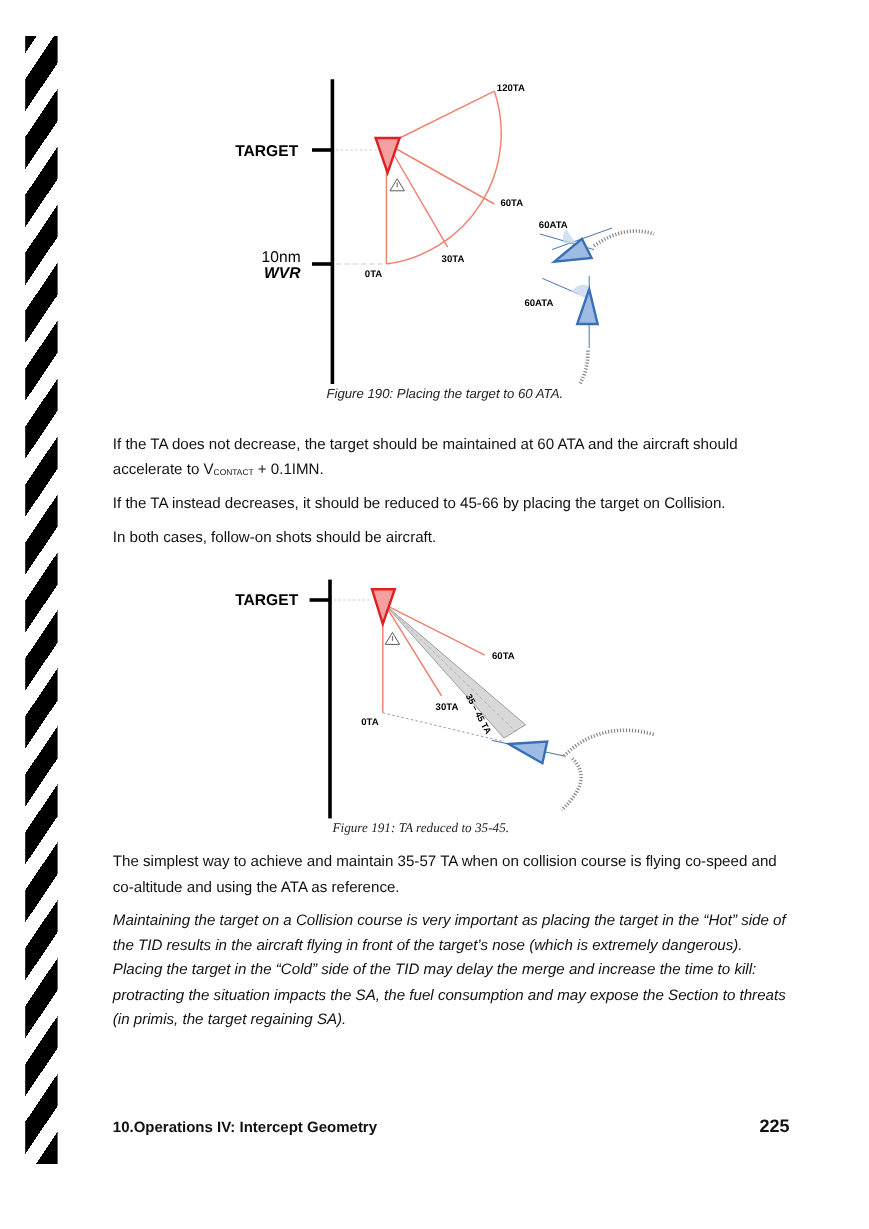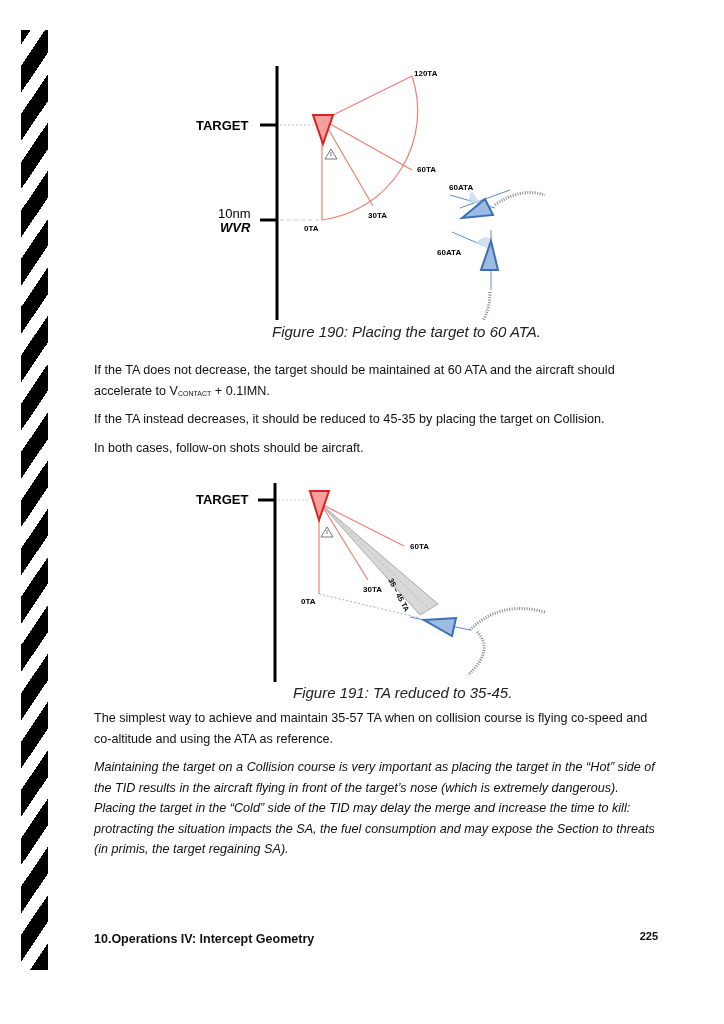--- a/index.html
+++ b/index.html
@@ -4,30 +4,30 @@
 <style>
   html, body { margin: 0; padding: 0; background: #ffffff; }
   body { width: 724px; height: 1024px; position: relative; overflow: hidden;
          font-family: "Liberation Sans", sans-serif; color: #111; }
   .stripes { position: absolute; left: 21px; top: 30px; width: 27px; height: 940px;
     background: repeating-linear-gradient(-56deg, #000 0px, #000 15px, #fff 15px, #fff 27px); }
   .figure { position: absolute; }
   .fig1 { left: 180px; top: 60px; width: 400px; height: 260px; }
   .fig2 { left: 180px; top: 480px; width: 380px; height: 205px; }
   .caption { position: absolute; font-family: "Liberation Sans", sans-serif; font-style: italic;
-             font-size: 15px; color: #222; }
+             font-size: 11px; color: #222; }
   .cap1 { left: 272px; top: 323px; }
-  .cap2 { left: 293px; top: 684px; }
+  .cap2 { left: 277px; top: 684px; font-family: Liberation Serif, serif; }
   .para { position: absolute; left: 94px; width: 565px; font-family: "Liberation Sans", sans-serif;
           font-size: 12.6px; line-height: 20.5px; color: #111; margin: 0; }
   .p1 { top: 360px; } .p2 { top: 409px; } .p3 { top: 438px; }
   .p4 { top: 708px; } .p5 { top: 757px; font-style: italic; }
   sub { font-size: 7px; vertical-align: -1px; }
   .footer-title { position: absolute; left: 94px; top: 932px; font-weight: bold; font-size: 12.5px; }
-  .page-num { position: absolute; right: 66px; top: 930px; font-weight: bold; font-size: 11px; }
+  .page-num { position: absolute; right: 66px; top: 930px; font-weight: bold; font-size: 15px; }
   svg text { font-family: "Liberation Sans", sans-serif; }
 </style>
 </head>
 <body>
 
 <div class="stripes"></div>
 
 <svg class="figure fig1" viewBox="0 0 400 260" width="400" height="260">
 
   <line x1="97" y1="6" x2="97" y2="262" stroke="#000" stroke-width="3"></line>
@@ -70,21 +70,21 @@
     <line x1="311" y1="170" x2="311" y2="230" stroke="#3a6fb5" stroke-width="0.8"></line>
     <path d="M296 183 A12 12 0 0 1 310 178 L311 190 Z" fill="#c8d8ee" opacity="0.8"></path>
     <polygon points="311,181 301,210 318,210" fill="#9dbbe3" stroke="#3a6fb5" stroke-width="2"></polygon>
     <path d="M310 232 Q 310 260 290 274" fill="none" stroke="#888" stroke-width="3" stroke-dasharray="1 1.5"></path>
     <text x="257" y="195" font-size="8" font-weight="bold">60ATA</text>
   </g>
 </svg>
 <div class="caption cap1">Figure 190: Placing the target to 60 ATA.</div>
 
 <p class="para p1"><span>If the TA does not decrease, the target should be maintained at 60 ATA and the aircraft should accelerate to V</span><sub>CONTACT</sub><span> + 0.1IMN.</span></p>
-<p class="para p2">If the TA instead decreases, it should be reduced to 45-35 by placing the target on Collision.</p>
+<p class="para p2">If the TA instead decreases, it should be reduced to 45-66 by placing the target on Collision.</p>
 <p class="para p3">In both cases, follow-on shots should be aircraft.</p>
 
 <svg class="figure fig2" viewBox="0 0 380 205" width="380" height="205">
   <line x1="95" y1="3" x2="95" y2="202" stroke="#000" stroke-width="3"></line>
   <line x1="78" y1="20" x2="95" y2="20" stroke="#000" stroke-width="3"></line>
   <text x="16" y="24" font-size="13" font-weight="bold">TARGET</text>
   <line x1="98" y1="20" x2="130" y2="20" stroke="#ccc" stroke-dasharray="2 2"></line>
   <polygon points="141,24 240,135 258,124" fill="#d8d8d8" stroke="#999" stroke-width="0.8"></polygon>
   <line x1="141" y1="24" x2="250" y2="130" stroke="#aaa" stroke-dasharray="3 2" stroke-width="0.7"></line>
   <g stroke="#f08070" stroke-width="1.2">

